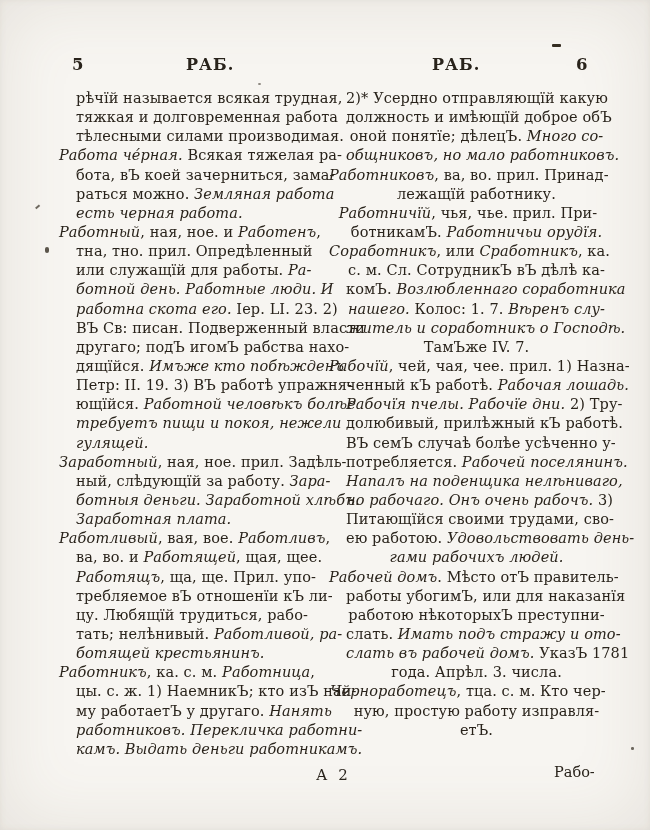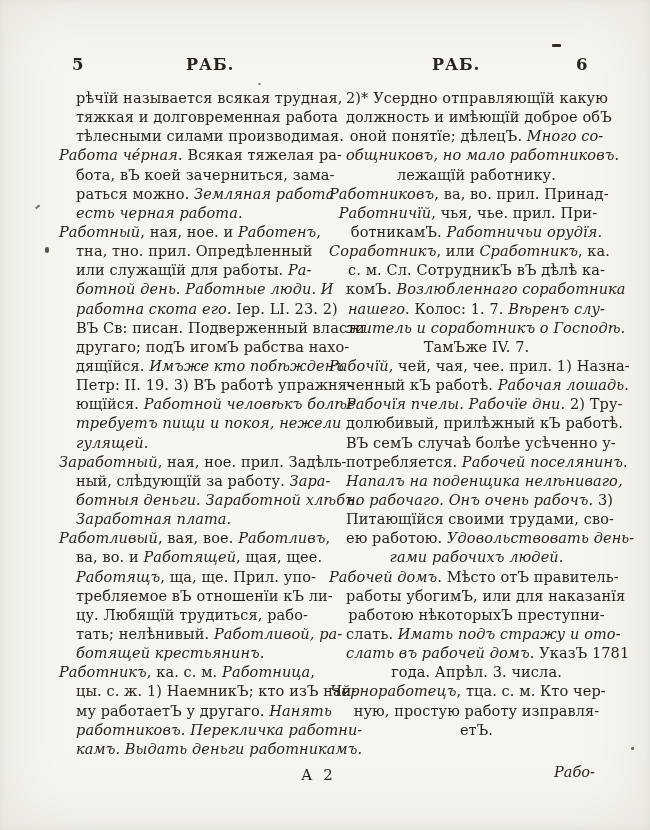--- a/index.html
+++ b/index.html
@@ -28,22 +28,22 @@
   #col-right{left:329px;width:278px;text-align:center;}
   .line{
     height:19.15px;line-height:19.15px;
     font-size:14.5px;white-space:nowrap;
     letter-spacing:0.1px;
   }
   .line.cont{padding-left:17px;}
   .it{font-style:italic;}
   .ro{font-style:normal;}
   
-  .sig{position:absolute;left:301px;top:766px;font-size:15px;word-spacing:6px;}
-  .catch{position:absolute;left:554px;top:764px;font-size:14.5px;font-style:italic;}
+  .sig{position:absolute;left:316px;top:766px;font-size:15px;word-spacing:6px;}
+  .catch{position:absolute;left:554px;top:764px;font-size:14.5px;}
   
   .art{position:absolute;background:#352d22;}
   #art-dash6{left:552px;top:44px;width:9px;height:2.5px;border-radius:1px;}
   #art-tick1{left:35px;top:206px;width:5px;height:1.6px;transform:rotate(-40deg);opacity:.7;}
   #art-tick2{left:45px;top:247px;width:4px;height:6px;border-radius:2px;opacity:.8;}
   #art-dot1{left:631px;top:747px;width:2.5px;height:2.5px;border-radius:50%;opacity:.7;}
   #art-dot2{left:258px;top:83px;width:2.5px;height:2px;border-radius:50%;opacity:.55;}
 </style>
 </head>
 <body>
@@ -90,22 +90,22 @@
       <div class="line cont"><span class="ro">цы. с. ж. 1) НаемникЪ; кто изЪ най-</span></div>
       <div class="line cont"><span class="ro">му работаетЪ у другаго. </span><span class="it">Нанять</span></div>
       <div class="line cont"><span class="it">работниковъ. Перекличка работни-</span></div>
       <div class="line cont"><span class="it">камъ. Выдать деньги работникамъ.</span></div>
     </div>
   <div id="col-right" class="col">
       <div class="line cont"><span class="ro">2)* Усердно отправляющїй какую</span></div>
       <div class="line cont"><span class="ro">должность и имѣющїй доброе обЪ</span></div>
       <div class="line cont"><span class="ro">оной понятїе; дѣлецЪ. </span><span class="it">Много со-</span></div>
       <div class="line cont"><span class="it">общниковъ, но мало работниковъ.</span></div>
+      <div class="line"><span class="it">Работниковъ</span><span class="ro">, ва, во. прил. Принад-</span></div>
       <div class="line cont"><span class="ro">лежащїй работнику.</span></div>
-      <div class="line"><span class="it">Работниковъ</span><span class="ro">, ва, во. прил. Принад-</span></div>
       <div class="line"><span class="it">Работничїй</span><span class="ro">, чья, чье. прил. При-</span></div>
       <div class="line cont"><span class="ro">ботникамЪ. </span><span class="it">Работничьи орудїя.</span></div>
       <div class="line"><span class="it">Соработникъ</span><span class="ro">, или </span><span class="it">Сработникъ</span><span class="ro">, ка.</span></div>
       <div class="line cont"><span class="ro">с. м. Сл. СотрудникЪ вЪ дѣлѣ ка-</span></div>
       <div class="line cont"><span class="ro">комЪ. </span><span class="it">Возлюбленнаго соработника</span></div>
       <div class="line cont"><span class="it">нашего.</span><span class="ro"> Колос: 1. 7. </span><span class="it">Вѣренъ слу-</span></div>
       <div class="line cont"><span class="it">житель и соработникъ о Господѣ.</span></div>
       <div class="line cont"><span class="ro">ТамЪже IV. 7.</span></div>
       <div class="line"><span class="it">Рабочїй</span><span class="ro">, чей, чая, чее. прил. 1) Назна-</span></div>
       <div class="line cont"><span class="ro">ченный кЪ работѣ. </span><span class="it">Рабочая лошадь.</span></div>

